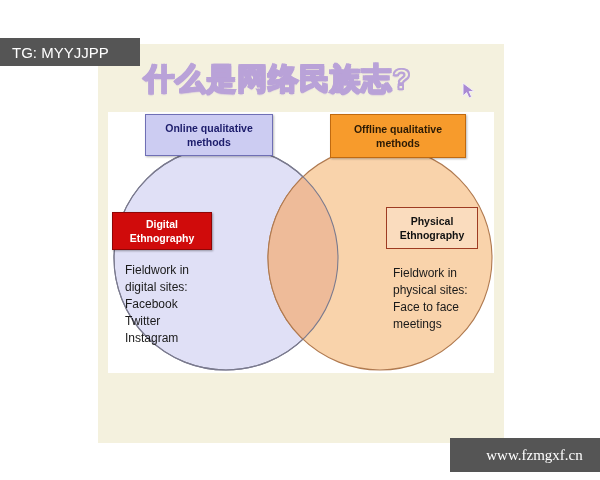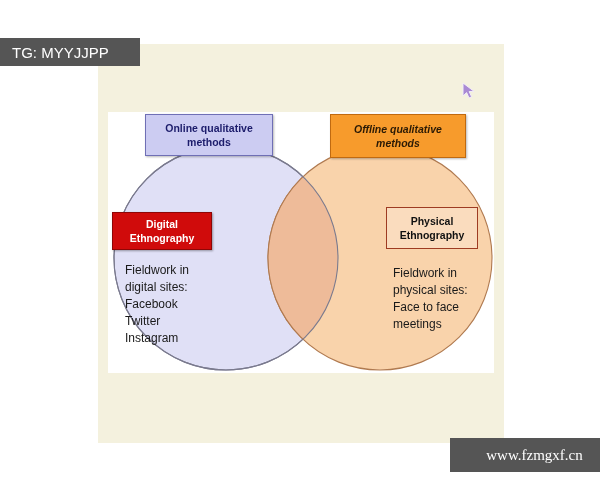--- a/index.html
+++ b/index.html
@@ -139,20 +139,21 @@
 </head>
 <body>
 
 <div id="canvas">
 
   <div class="cream-panel" id="cream-top"></div>
   <div class="cream-panel" id="cream-left-strip"></div>
   <div class="cream-panel" id="cream-right-strip"></div>
   <div class="cream-panel" id="cream-bottom"></div>
 
+  <div id="title">什么是网络民族志?</div>
 
   <div id="cursor">
     <svg width="16" height="18" viewBox="0 0 16 18">
       <path d="M1,1 L1,14 L4.6,10.6 L7,16 L9.6,14.8 L7.2,9.6 L12,9.3 Z" fill="#a98ad4" stroke="#f2eef8" stroke-width="1"></path>
     </svg>
   </div>
 
   <svg id="venn" viewBox="0 0 600 480">
     <defs>
       <clipPath id="clip-left">
@@ -167,21 +168,21 @@
     <g clip-path="url(#clip-left)">
       <circle cx="380" cy="258" r="112" fill="#eebb99" stroke="#b07a50" stroke-width="1.1"></circle>
     </g>
 
     <circle cx="226" cy="258" r="112" fill="none" stroke="#7a7a8e" stroke-width="1.1"></circle>
   </svg>
 
   <div class="label-box" id="box-online" style="white-space: pre-line; margin-left: 16px;">Online qualitative
 methods</div>
 
-  <div class="label-box" id="box-offline" style="white-space: pre-line; font-style: italic;">Offline qualitative
+  <div class="label-box" id="box-offline" style="white-space: pre-line;">Offline qualitative
 methods</div>
 
   <div class="label-box" id="box-digital" style="white-space: pre-line;">Digital
 Ethnography</div>
 
   <div class="label-box" id="box-physical" style="white-space: pre-line;">Physical
 Ethnography</div>
 
   <div class="body-text" id="text-left">Fieldwork in
 digital sites:

